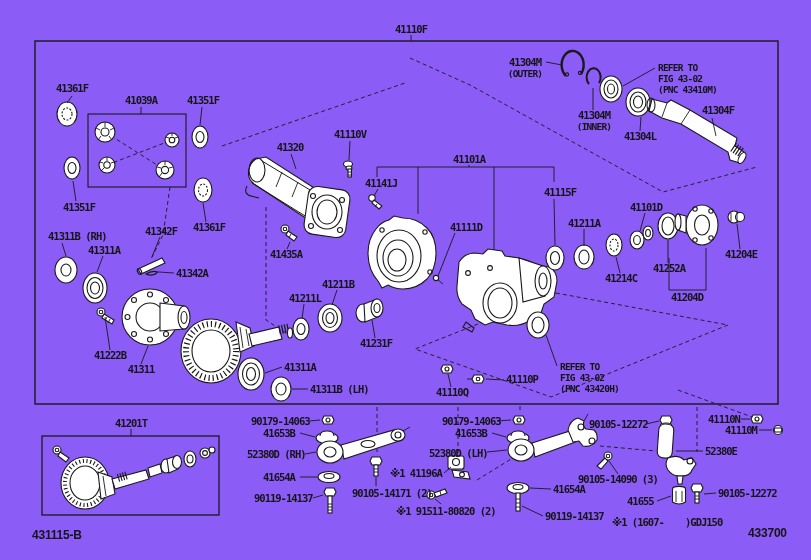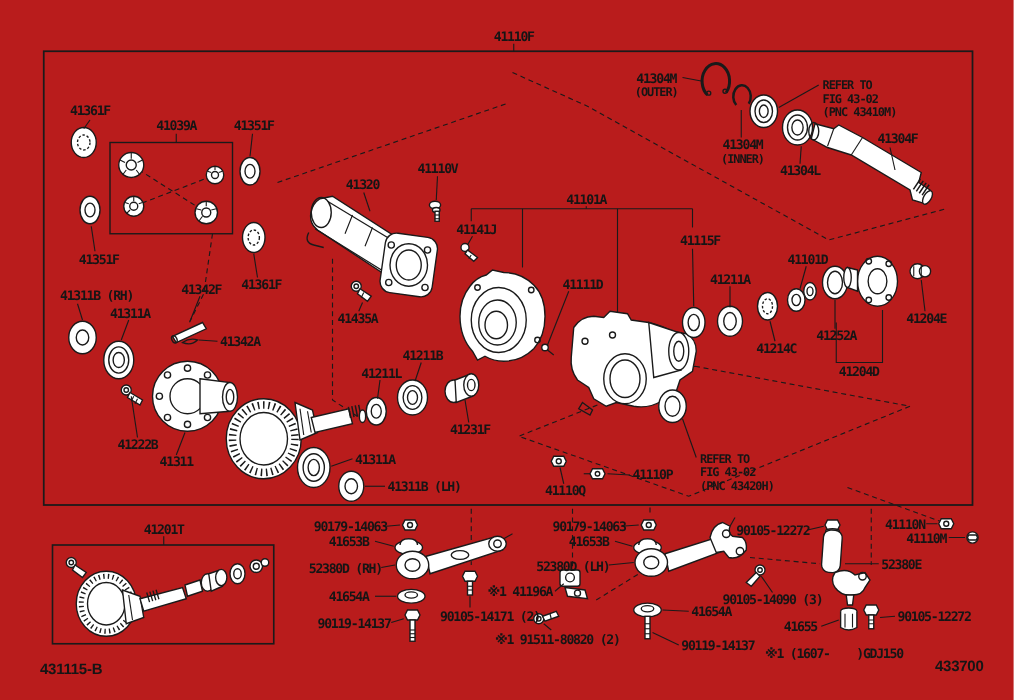--- a/index.html
+++ b/index.html
@@ -1,16 +1,16 @@
 <!DOCTYPE html>
 <html><head>
 <meta charset="utf-8">
 <style>
   html,body{margin:0;padding:0;background:#fff;}
-  .stage{position:relative;width:811px;height:560px;background:#b91c1c;overflow:hidden;
+  .stage{position:relative;width:811px;height:560px;background:#8b5cf6;overflow:hidden;
          font-family:"DejaVu Sans Mono",monospace;text-decoration:underline;}
   svg{display:block;}
   .pl{font-family:"DejaVu Sans Mono","DejaVu Sans",monospace;font-weight:bold;
       font-size:10.5px;letter-spacing:-1px;fill:#151515;}
   .pls{font-family:"DejaVu Sans Mono","DejaVu Sans",monospace;font-weight:bold;
       font-size:9.5px;letter-spacing:-0.8px;fill:#151515;}
   .code{font-family:"Liberation Sans","DejaVu Sans",sans-serif;font-weight:bold;
       font-size:12px;letter-spacing:-0.2px;fill:#151515;}
   .ln{stroke:#1a1a1a;stroke-width:1;fill:none;}
   .ld{stroke:#1a1a1a;stroke-width:0.9;fill:none;}

